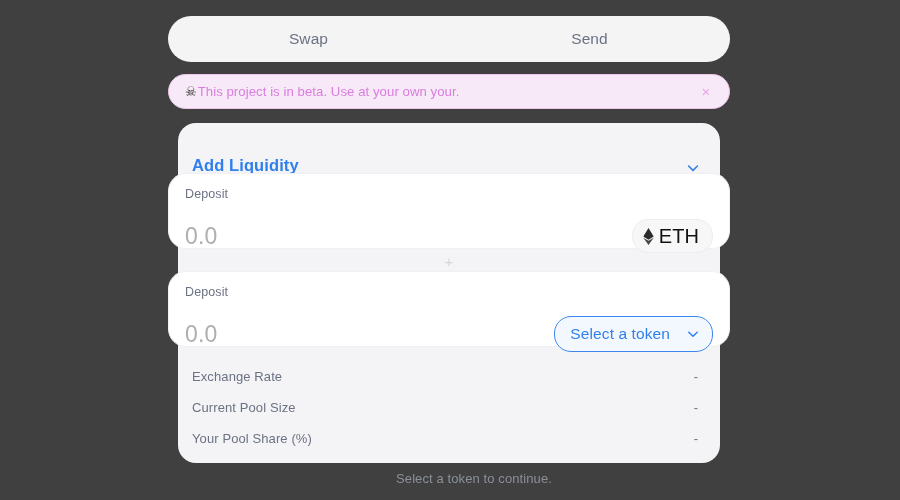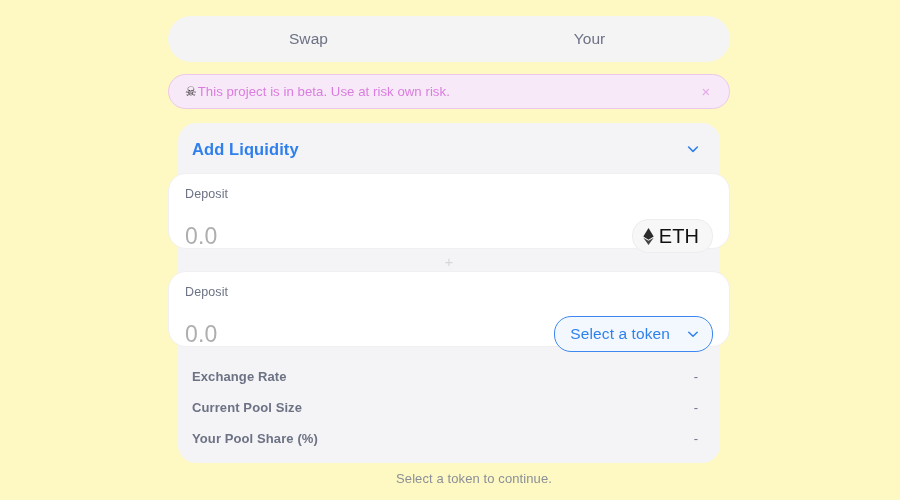--- a/index.html
+++ b/index.html
@@ -12,21 +12,21 @@
     background: #fbfbfb;
     font-family: "Liberation Sans", sans-serif;
     overflow: hidden;
     -webkit-font-smoothing: antialiased;
   }
 
   .app {
     position: relative;
     width: 900px;
     height: 500px;
-    background: #fef9c3;
+    background: #404040;
   }
 
   
   .tabbar {
     position: absolute;
     left: 168px;
     top: 16px;
     width: 562px;
     height: 46px;
     background: #f4f4f5;
@@ -112,21 +112,21 @@
     box-sizing: border-box;
   }
 
   .panel-header {
     position: absolute;
     left: 0;
     top: 0;
     width: 542px;
     height: 52px;
     display: flex;
-    align-items: center;
+    align-items: flex-end;
     padding: 0 20px 0 14px;
     box-sizing: border-box;
     cursor: pointer;
     gap: 28px;
   }
   .panel-title {
     flex: 1 1 auto;
     font-size: 16.5px;
     font-weight: bold;
     color: #2f80ed;
@@ -248,21 +248,20 @@
   .stat-row {
     display: flex;
     align-items: center;
     justify-content: space-between;
     height: 31px;
   }
   .stat-label {
     font-size: 13px;
     color: #6c7284;
     letter-spacing: .1px;
-    font-weight: bold;
   }
   .stat-value {
     font-size: 13px;
     color: #6c7284;
   }
 
   
   .footer {
     position: absolute;
     left: 0;
@@ -278,27 +277,27 @@
 </head>
 <body>
 
 <div class="app">
 
   <div class="tabbar">
     <div class="tab">
       <span>Swap</span>
     </div>
     <div class="tab">
-      <span>Your</span>
+      <span>Send</span>
     </div>
   </div>
 
   <div class="banner">
     <span class="banner-skull">☠</span>
-    <span class="banner-text">This project is in beta. Use at risk own risk.</span>
+    <span class="banner-text">This project is in beta. Use at your own your.</span>
     <span class="banner-close">×</span>
   </div>
 
   <div class="panel">
 
     <div class="panel-header">
       <span class="panel-title">Add Liquidity</span>
       <span class="chev">
         <svg viewBox="0 0 14 14" width="14" height="14" aria-hidden="true">
           <path d="M2.6 5 L7 9.4 L11.4 5" fill="none" stroke="#2f80ed" stroke-width="1.6" stroke-linecap="round" stroke-linejoin="round"></path>

